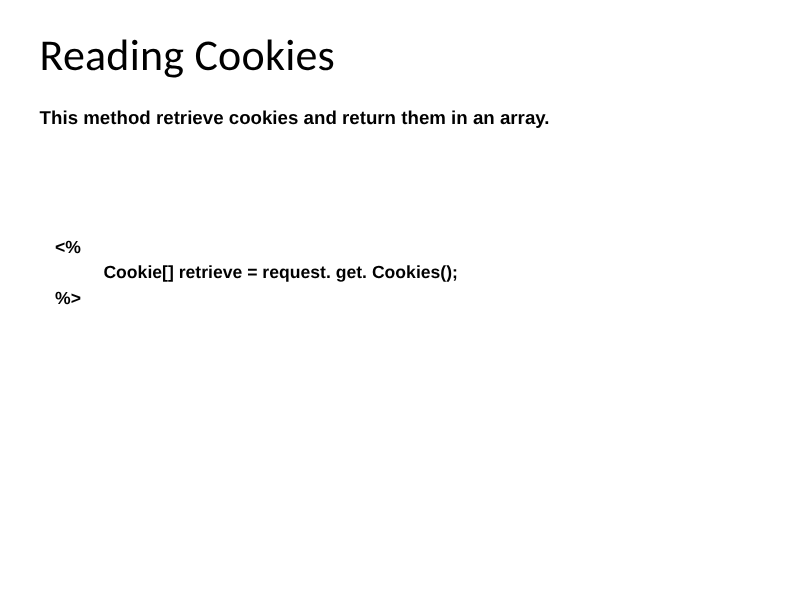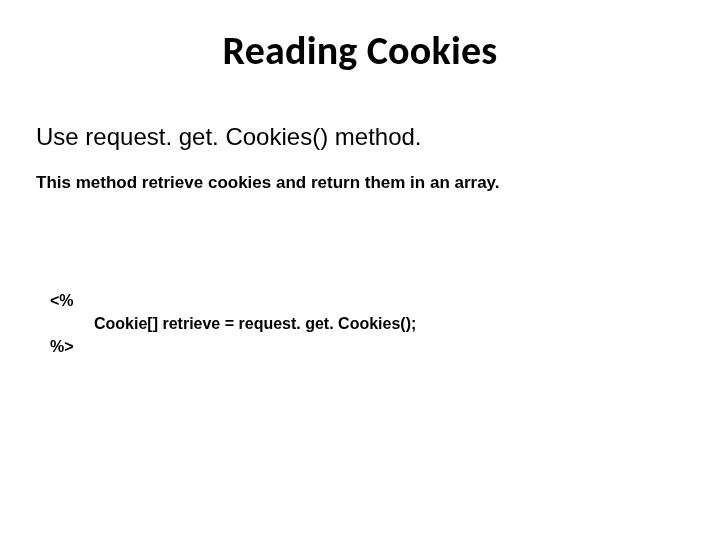--- a/index.html
+++ b/index.html
@@ -1,29 +1,28 @@
 <!DOCTYPE html>
 <html><head>
 <meta charset="utf-8">
 <style>
   * { margin: 0; padding: 0; box-sizing: border-box; }
   html, body { width: 720px; height: 540px; background: #ffffff; font-family: Arial, Helvetica, sans-serif; color: #000; }
   .slide { width: 720px; height: 540px; position: relative; padding: 20px 36px; }
-  .title { font-family: Calibri, Arial, sans-serif; font-size: 40px; font-weight: 700; text-align: center; margin-top: 6px; margin-bottom: 48px; letter-spacing: 0.2px; }
+  .title { font-family: Calibri, Arial, sans-serif; font-size: 40px; font-weight: 400; margin-top: 6px; margin-bottom: 23px; letter-spacing: 0.2px; }
   .sub { font-size: 24px; font-weight: 400; margin-bottom: 22px; }
   .desc { font-size: 17px; font-weight: 700; margin-bottom: 96px; }
   .code { font-family: Arial, Helvetica, sans-serif; font-size: 16px; line-height: 1.45; padding-left: 14px; }
   .code .open, .code .close { font-weight: 700; }
   .code .line { padding-left: 44px; font-weight: 700; }
 </style>
 </head>
 <body>
 
 <div class="slide">
   <h1 class="title">Reading Cookies</h1>
-  <div class="sub">Use request. get. Cookies() method.</div>
   <div class="desc">This method retrieve cookies and return them in an array.</div>
   <div class="code">
     <div class="open">&lt;%</div>
     <div class="line">Cookie[] retrieve = request. get. Cookies();</div>
     <div class="close">%&gt;</div>
   </div>
 </div>
 
 </body></html>

